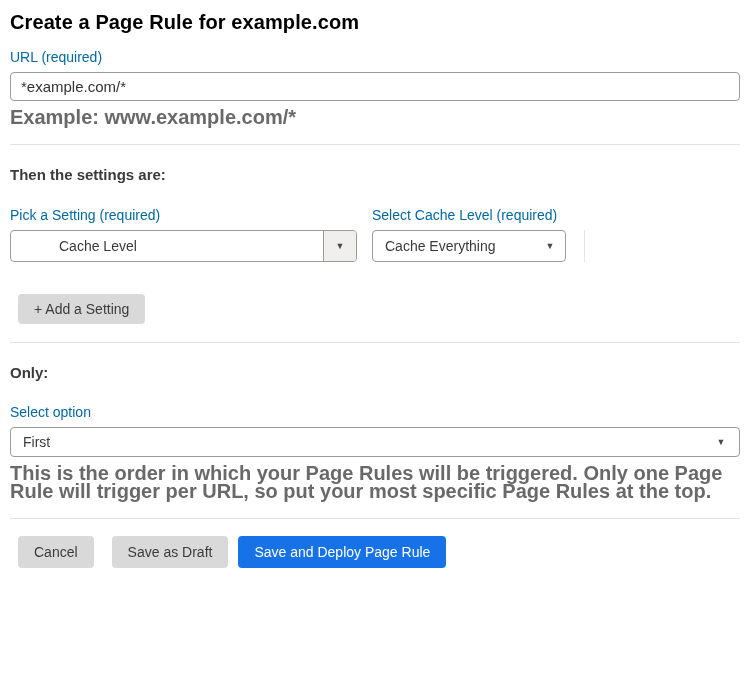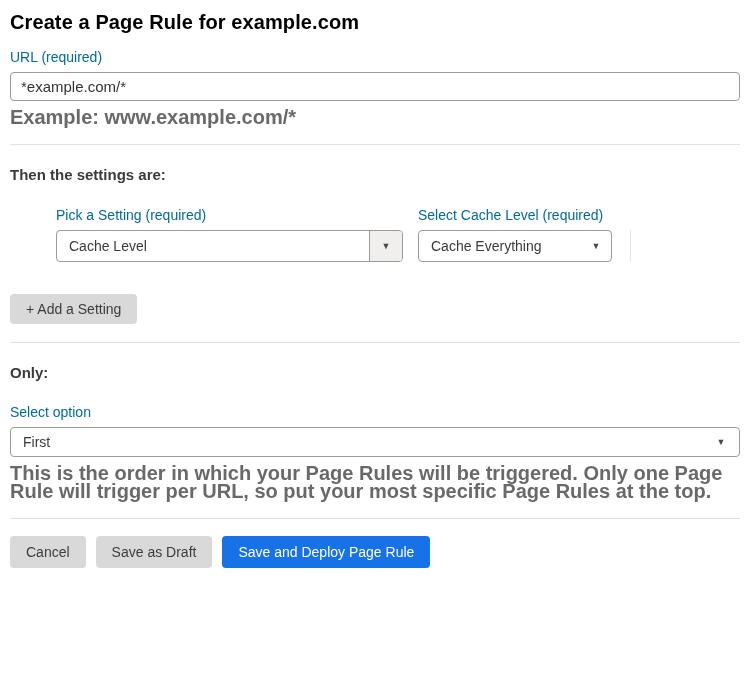--- a/index.html
+++ b/index.html
@@ -79,21 +79,20 @@
     font-weight: bold;
     color: #3a3a3a;
     margin: 21px 0 0 0;
   }
 
   .settings-row {
     display: flex;
     align-items: flex-end;
     gap: 15px;
     margin-top: 24px;
-    margin-left: 46px;
   }
   .settings-col { display: flex; flex-direction: column; }
 
   .select-box {
     display: flex;
     align-items: stretch;
     border: 1px solid #9b9b9b;
     border-radius: 4px;
     height: 32px;
     background: #fff;
@@ -124,40 +123,40 @@
     align-items: center;
     justify-content: center;
     flex: none;
   }
   .caret {
     font-size: 9px;
     color: #4a4a4a;
     line-height: 1;
   }
 
-  .setting-select { width: 347px; }
+  .setting-select { width: 347px; padding-left: 36px; }
   .cache-select { width: 194px; }
 
   .group-separator {
     width: 1px;
     background: #e4e4e4;
     height: 32px;
     margin-left: 3px;
     align-self: flex-end;
   }
 
   .btn {
     border: none;
     border-radius: 4px;
     font-size: 14px;
     font-family: inherit;
     cursor: pointer;
     padding: 0 16px;
   }
-  .btn-gray { background: #d9d9d9; color: #3c3c3c; }
+  .btn-gray { background: #d9d9d9; color: #3c3c3c; margin-left: 8px; }
   .btn-blue { background: #1672e6; color: #ffffff; }
 
   .add-setting-btn { height: 30px; margin-top: 32px; }
 
   .order-select { width: 100%; margin-top: 0; height: 30px; }
   .order-select .arrow-plain { width: 36px; }
 
   .order-label { margin-top: 23px; }
 
   .actions-row {

